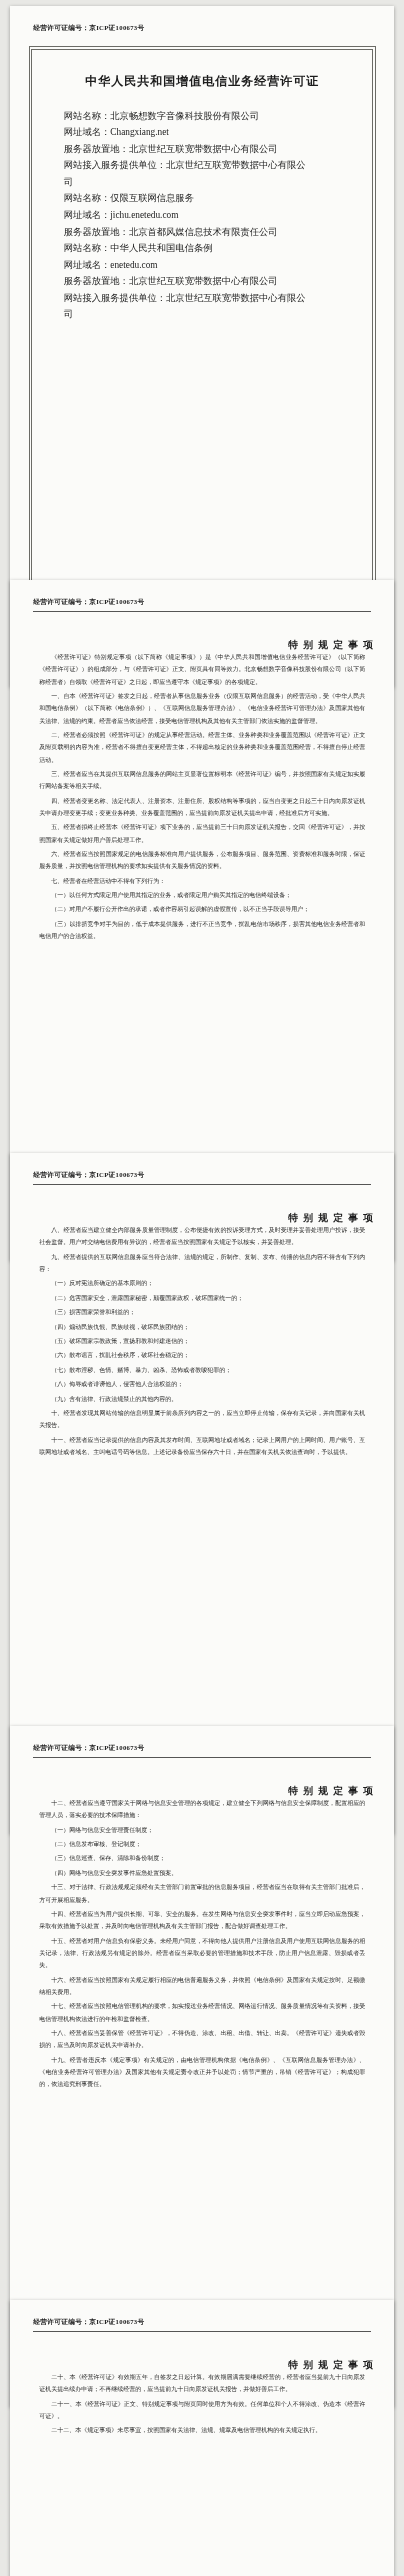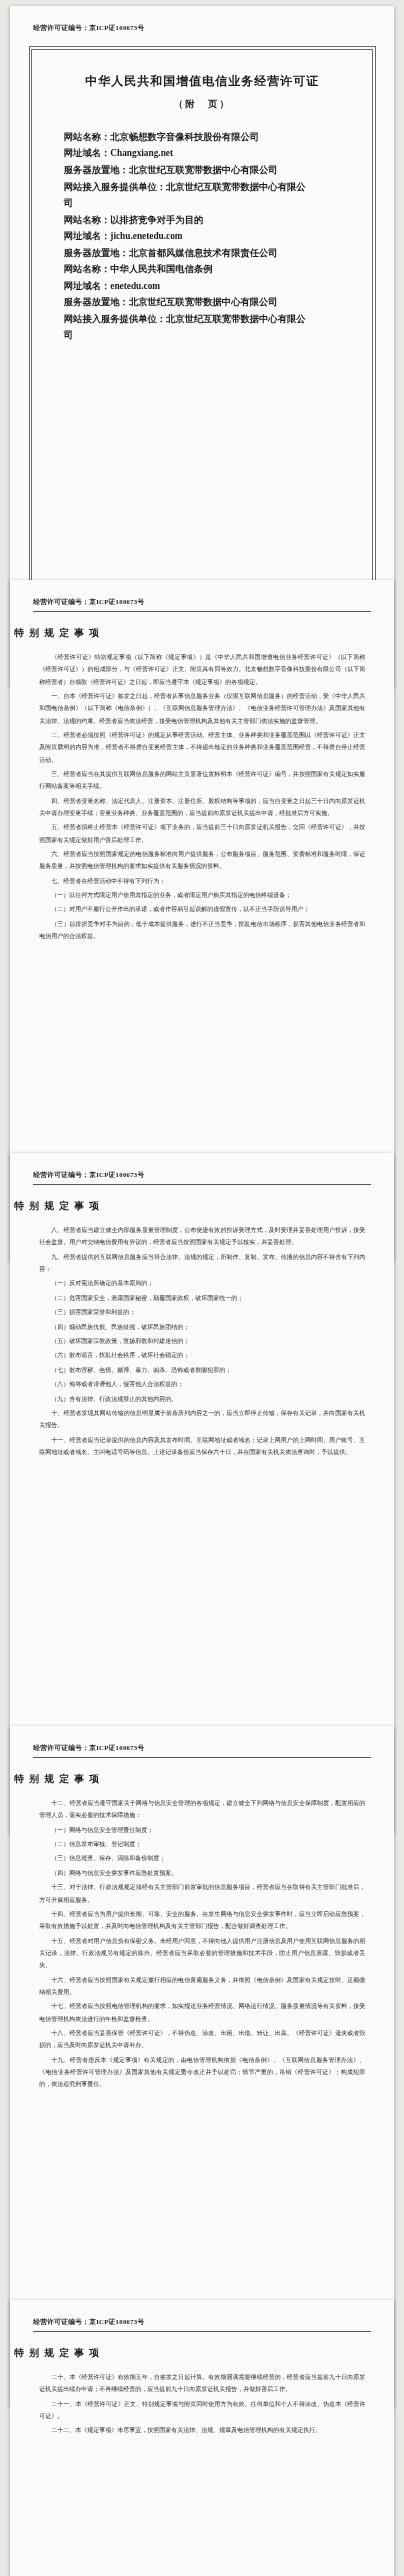--- a/index.html
+++ b/index.html
@@ -77,30 +77,30 @@
   .cert-content {
     margin: 17.5px 0 0 34px;
     width: 244px;
     font-size: 9.3px;
     line-height: 1.78;
   }
   .cert-intro {
     margin: 0 0 4.1px 0;
     font-weight: 400;
   }
-  .field-line { font-weight: 700; }
+  .field-line { font-weight: 400; }
 
   
   .prov-title {
     position: absolute;
     top: 43px;
     left: 0;
     right: 0;
-    margin: 4px;
-    text-align: left;
+    margin: 16px;
+    text-align: right;
     font-size: 9.8px;
     font-weight: bold;
     letter-spacing: 5.2px;
   }
   .prov-body {
     position: absolute;
     top: 71px;
     left: 29px;
     right: 29px;
     font-size: 6px;
@@ -126,27 +126,26 @@
 <body>
 
 <div class="stage">
 
   <div class="page cert page-p1">
     <div class="page-header">
       <span>经营许可证编号：</span><span>京ICP证100673号</span>
     </div>
     <div class="cert-frame">
       <div class="cert-title">中华人民共和国增值电信业务经营许可证</div>
-      <div class="cert-subtitle">（附　页）</div>
       <div class="cert-content">
         <div class="field-line"><span>网站名称：</span><span>北京畅想数字音像科技股份有限公司</span></div>
         <div class="field-line"><span>网址域名：</span><span>Changxiang.net</span></div>
         <div class="field-line"><span>服务器放置地：</span><span>北京世纪互联宽带数据中心有限公司</span></div>
         <div class="field-line"><span>网站接入服务提供单位：</span><span>北京世纪互联宽带数据中心有限公司</span></div>
-        <div class="field-line"><span>网站名称：</span><span>以排挤竞争对手为目的</span></div>
+        <div class="field-line"><span>网站名称：</span><span>仅限互联网信息服务</span></div>
         <div class="field-line"><span>网址域名：</span><span>jichu.enetedu.com</span></div>
         <div class="field-line"><span>服务器放置地：</span><span>北京首都风媒信息技术有限责任公司</span></div>
         <div class="field-line"><span>网站名称：</span><span>中华人民共和国电信条例</span></div>
         <div class="field-line"><span>网址域名：</span><span>enetedu.com</span></div>
         <div class="field-line"><span>服务器放置地：</span><span>北京世纪互联宽带数据中心有限公司</span></div>
         <div class="field-line"><span>网站接入服务提供单位：</span><span>北京世纪互联宽带数据中心有限公司</span></div>
       </div>
     </div>
   </div>
 

